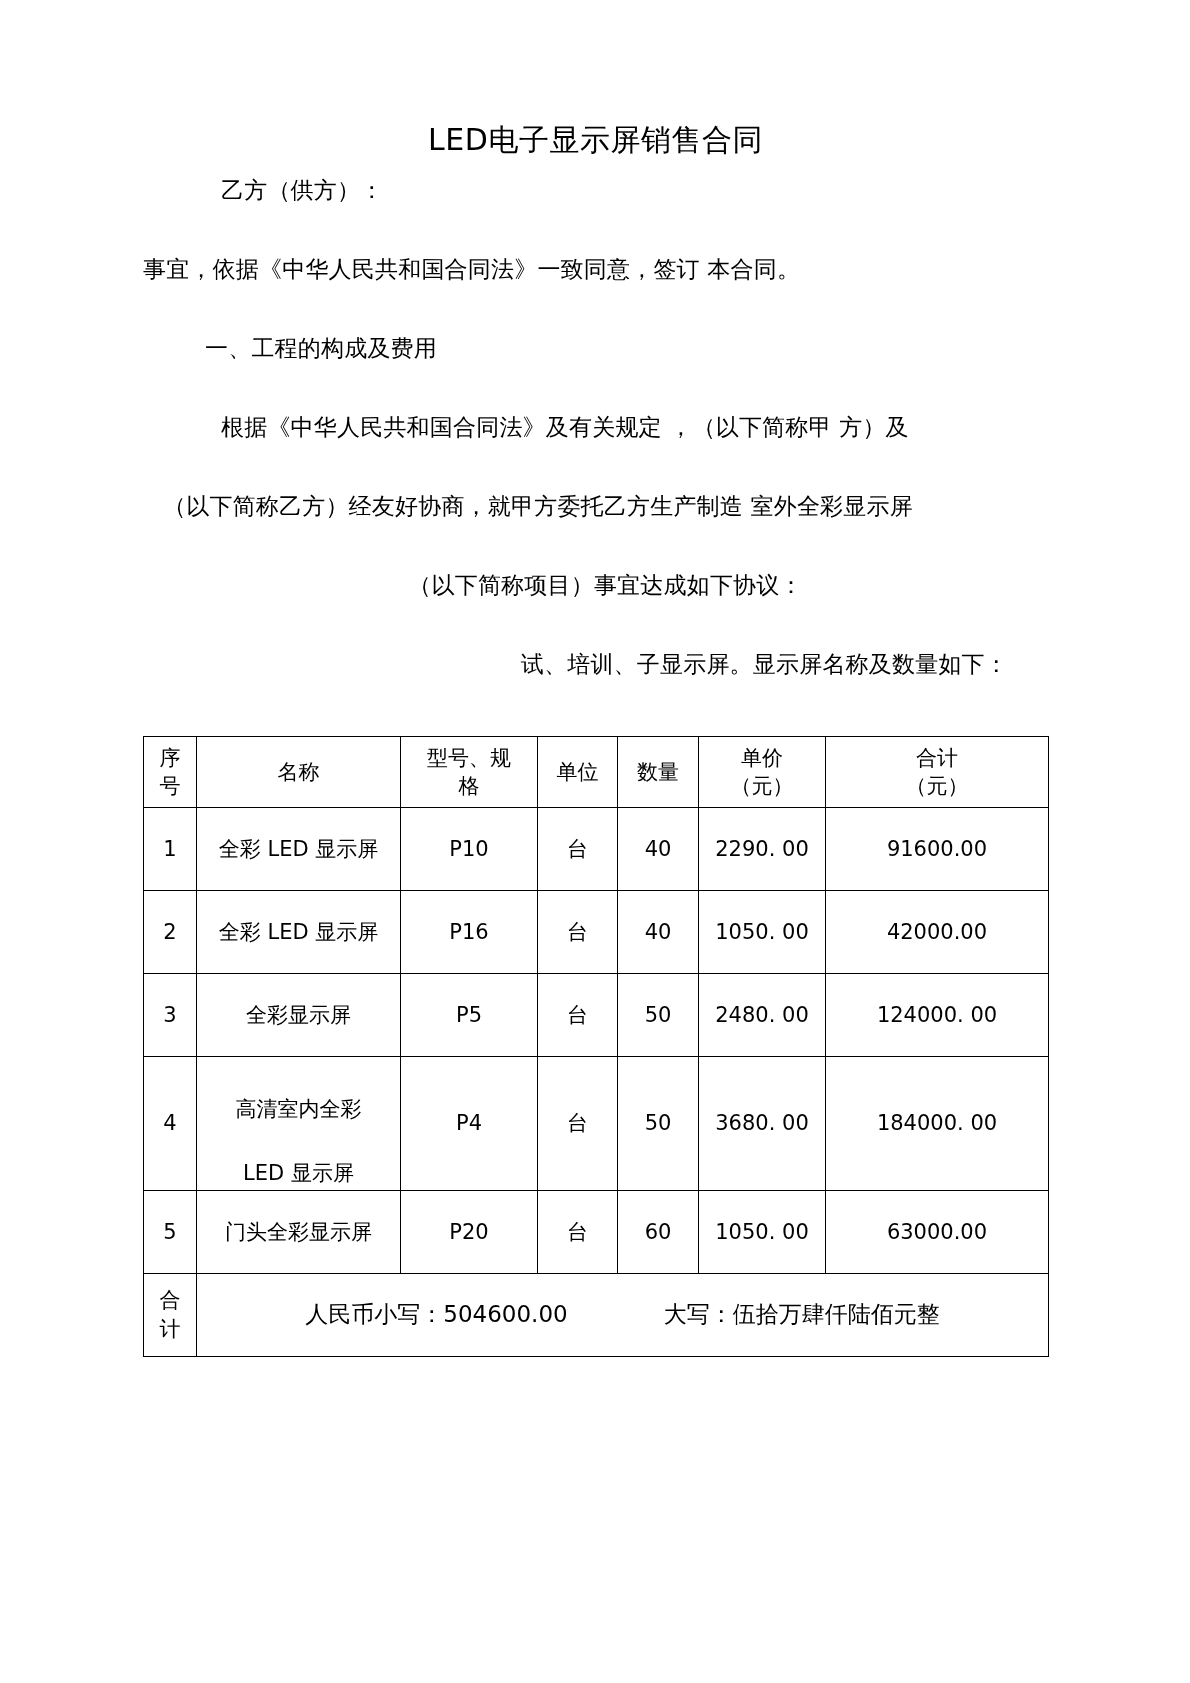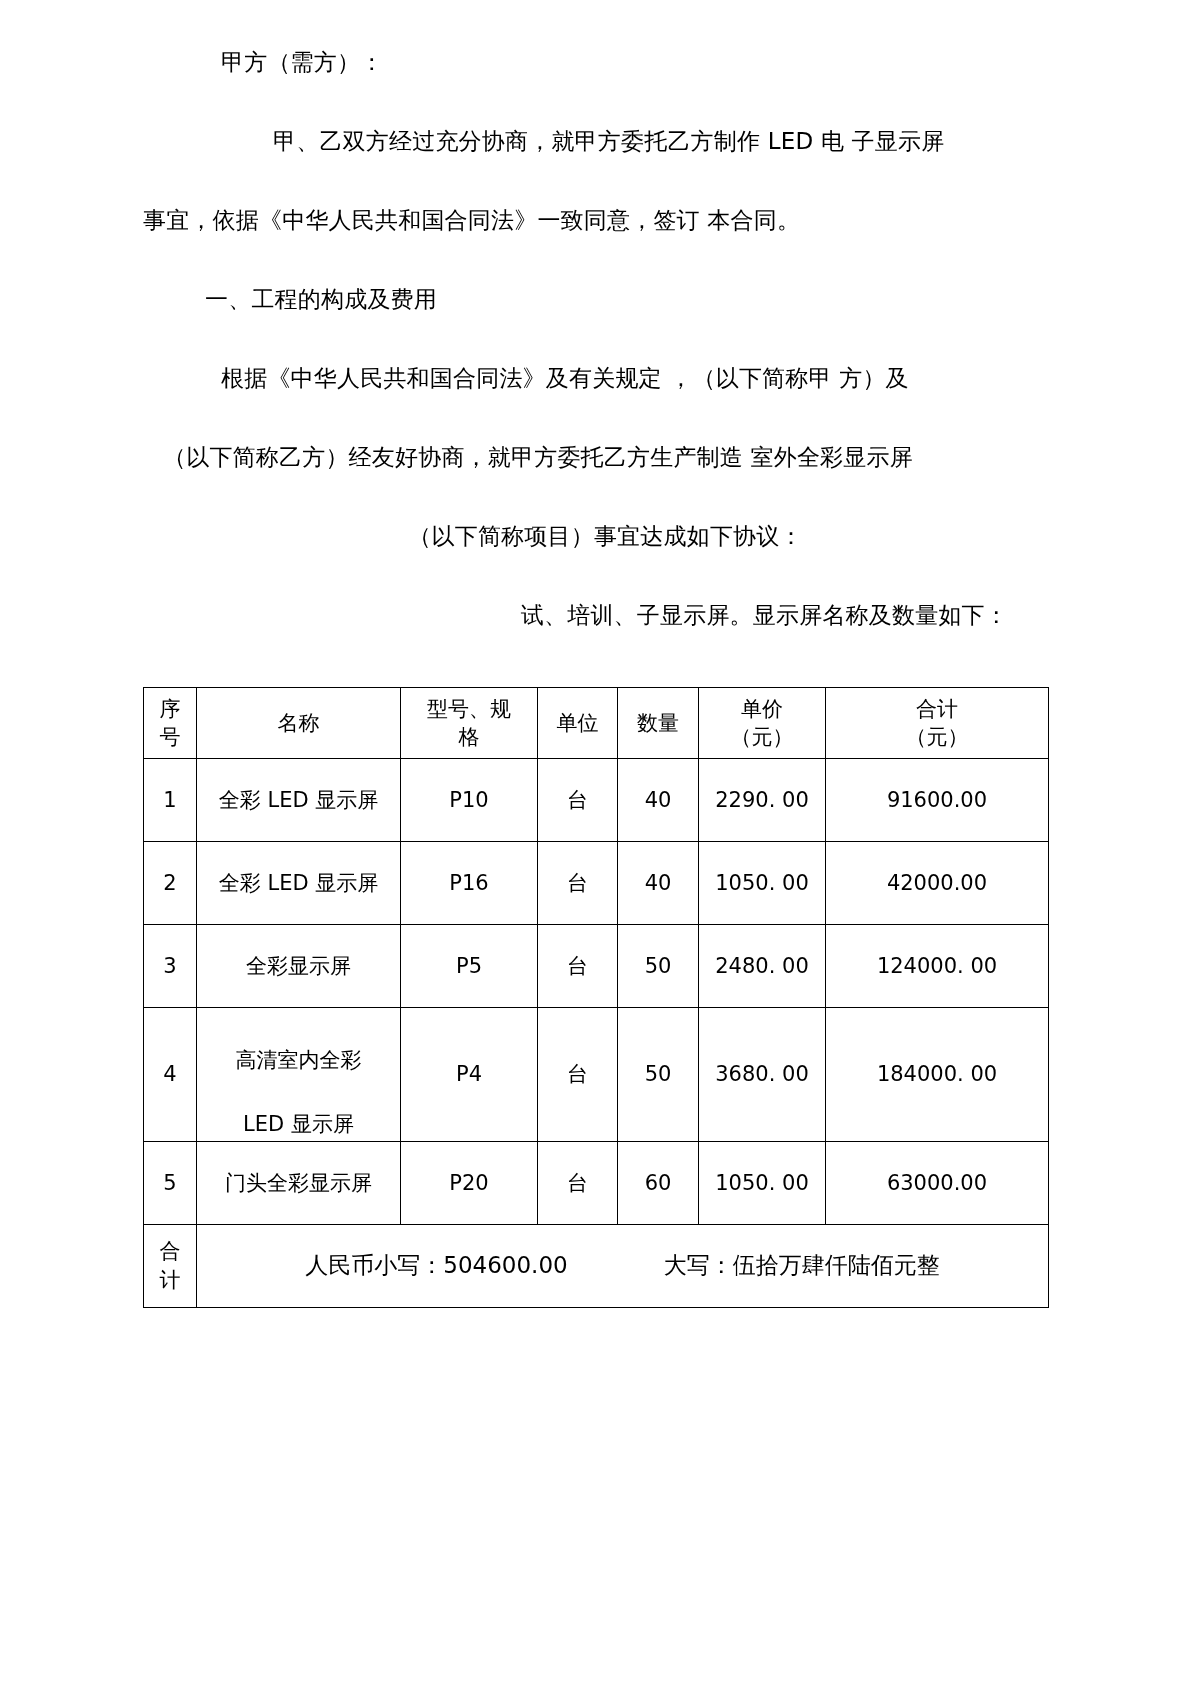--- a/index.html
+++ b/index.html
@@ -99,24 +99,24 @@
     white-space: nowrap;
   }
   .total-body .small-amt { margin-right: 96px; }
 </style>
 </head>
 <body>
 
 <div class="page">
   <div class="content">
 
-
-    <p class="para p-party-a">甲方（需方）：</p>
-
-    <p class="para p-intro-1">甲、乙双方经过充分协商，就甲方委托乙方制作 LED 电 子显示屏</p>
+    <h1 class="doc-title">LED电子显示屏销售合同</h1>
+
+    <p class="para p-party-b">乙方（供方）：</p>
+
     <p class="para p-intro-2">事宜，依据《中华人民共和国合同法》一致同意，签订 本合同。</p>
 
     <p class="para p-section">一、工程的构成及费用</p>
 
     <p class="para p-basis-1">根据《中华人民共和国合同法》及有关规定 ，（以下简称甲 方）及</p>
     <p class="para p-basis-2">（以下简称乙方）经友好协商，就甲方委托乙方生产制造 室外全彩显示屏</p>
     <p class="para p-basis-3">（以下简称项目）事宜达成如下协议：</p>
 
     <p class="para p-scope-2">试、培训、子显示屏。显示屏名称及数量如下：</p>
 

